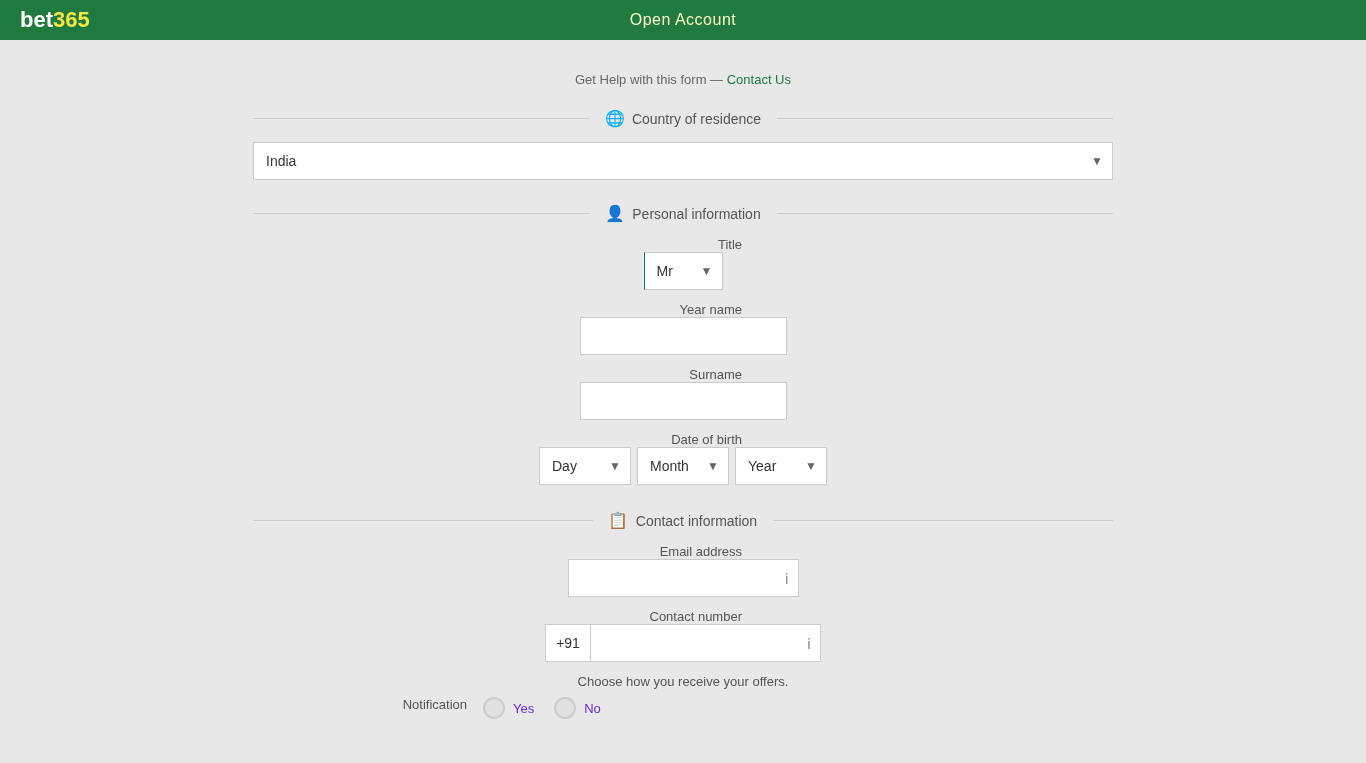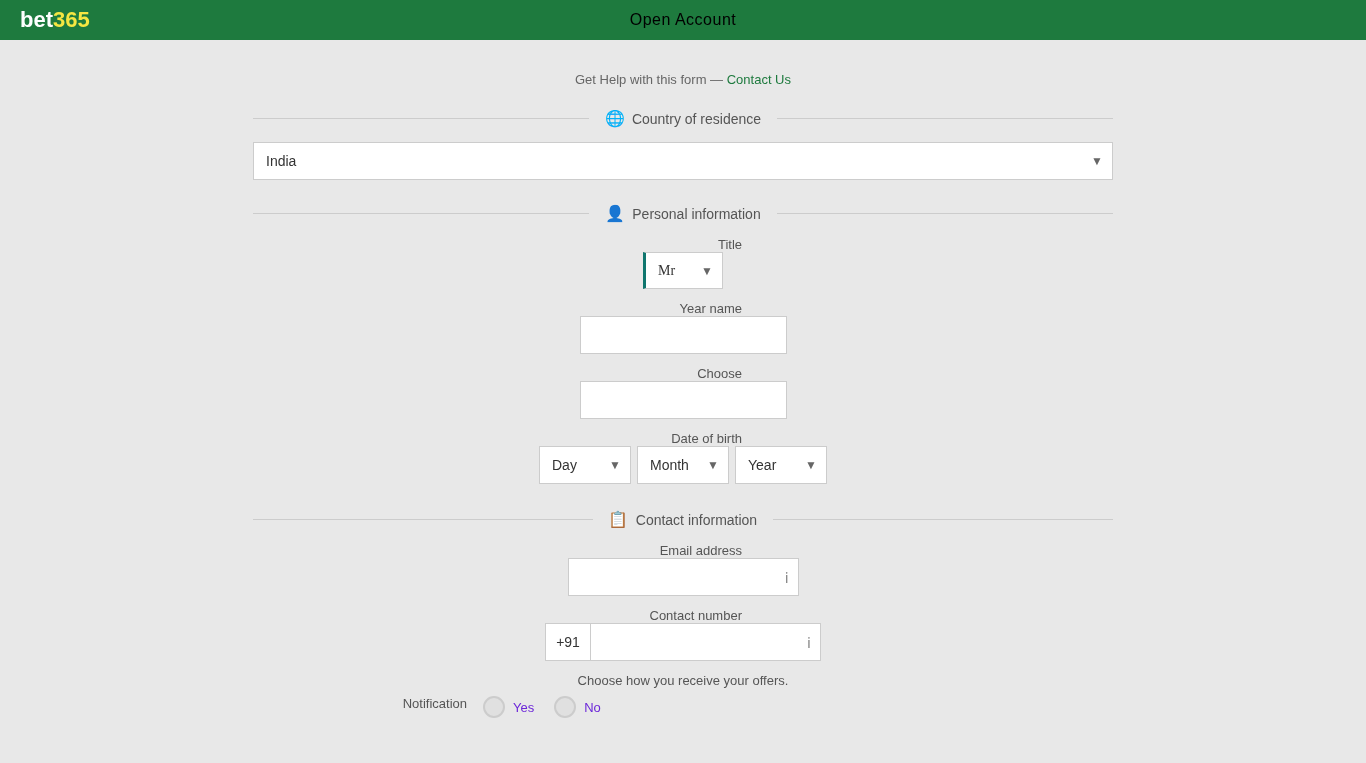--- a/index.html
+++ b/index.html
@@ -29,21 +29,21 @@
       color: #fff;
       font-size: 22px;
       font-weight: bold;
     }
     .logo-365 {
       color: #f5e642;
       font-size: 22px;
       font-weight: bold;
     }
     .header-title {
-      color: #000000;
+      color: #fef9c3;
       font-size: 16px;
       letter-spacing: 0.5px;
     }
 
     
     .main {
       max-width: 860px;
       margin: 0 auto;
       padding: 20px 0 40px;
     }
@@ -131,22 +131,21 @@
       right: 10px;
       top: 50%;
       transform: translateY(-50%);
       pointer-events: none;
       color: #666;
       font-size: 12px;
     }
 
     
     .title-select-wrapper select {
-      border-left: 3px solid #0f766e;
-      font-family: Liberation Serif, serif;
+      border-left: 1px solid #0f766e;
     }
 
     
     .info-text {
       text-align: center;
       font-size: 13px;
       color: #555;
       line-height: 1.6;
       margin: 8px 0 20px;
     }
@@ -321,21 +320,21 @@
         <span class="select-arrow">▼</span>
       </div>
     </div>
 
     <div class="field-row">
       <div class="field-label">Year name</div>
       <input class="text-input" type="text" value="" style="">
     </div>
 
     <div class="field-row">
-      <div class="field-label">Choose</div>
+      <div class="field-label">Surname</div>
       <input class="text-input" type="text" value="" style="">
     </div>
 
     <div class="field-row">
       <div class="field-label">Date of birth</div>
       <div class="dob-selects">
         <div class="select-wrapper">
           <select>
             <option>Day</option>
             <option>1</option><option>2</option><option>3</option><option>4</option><option>5</option>

